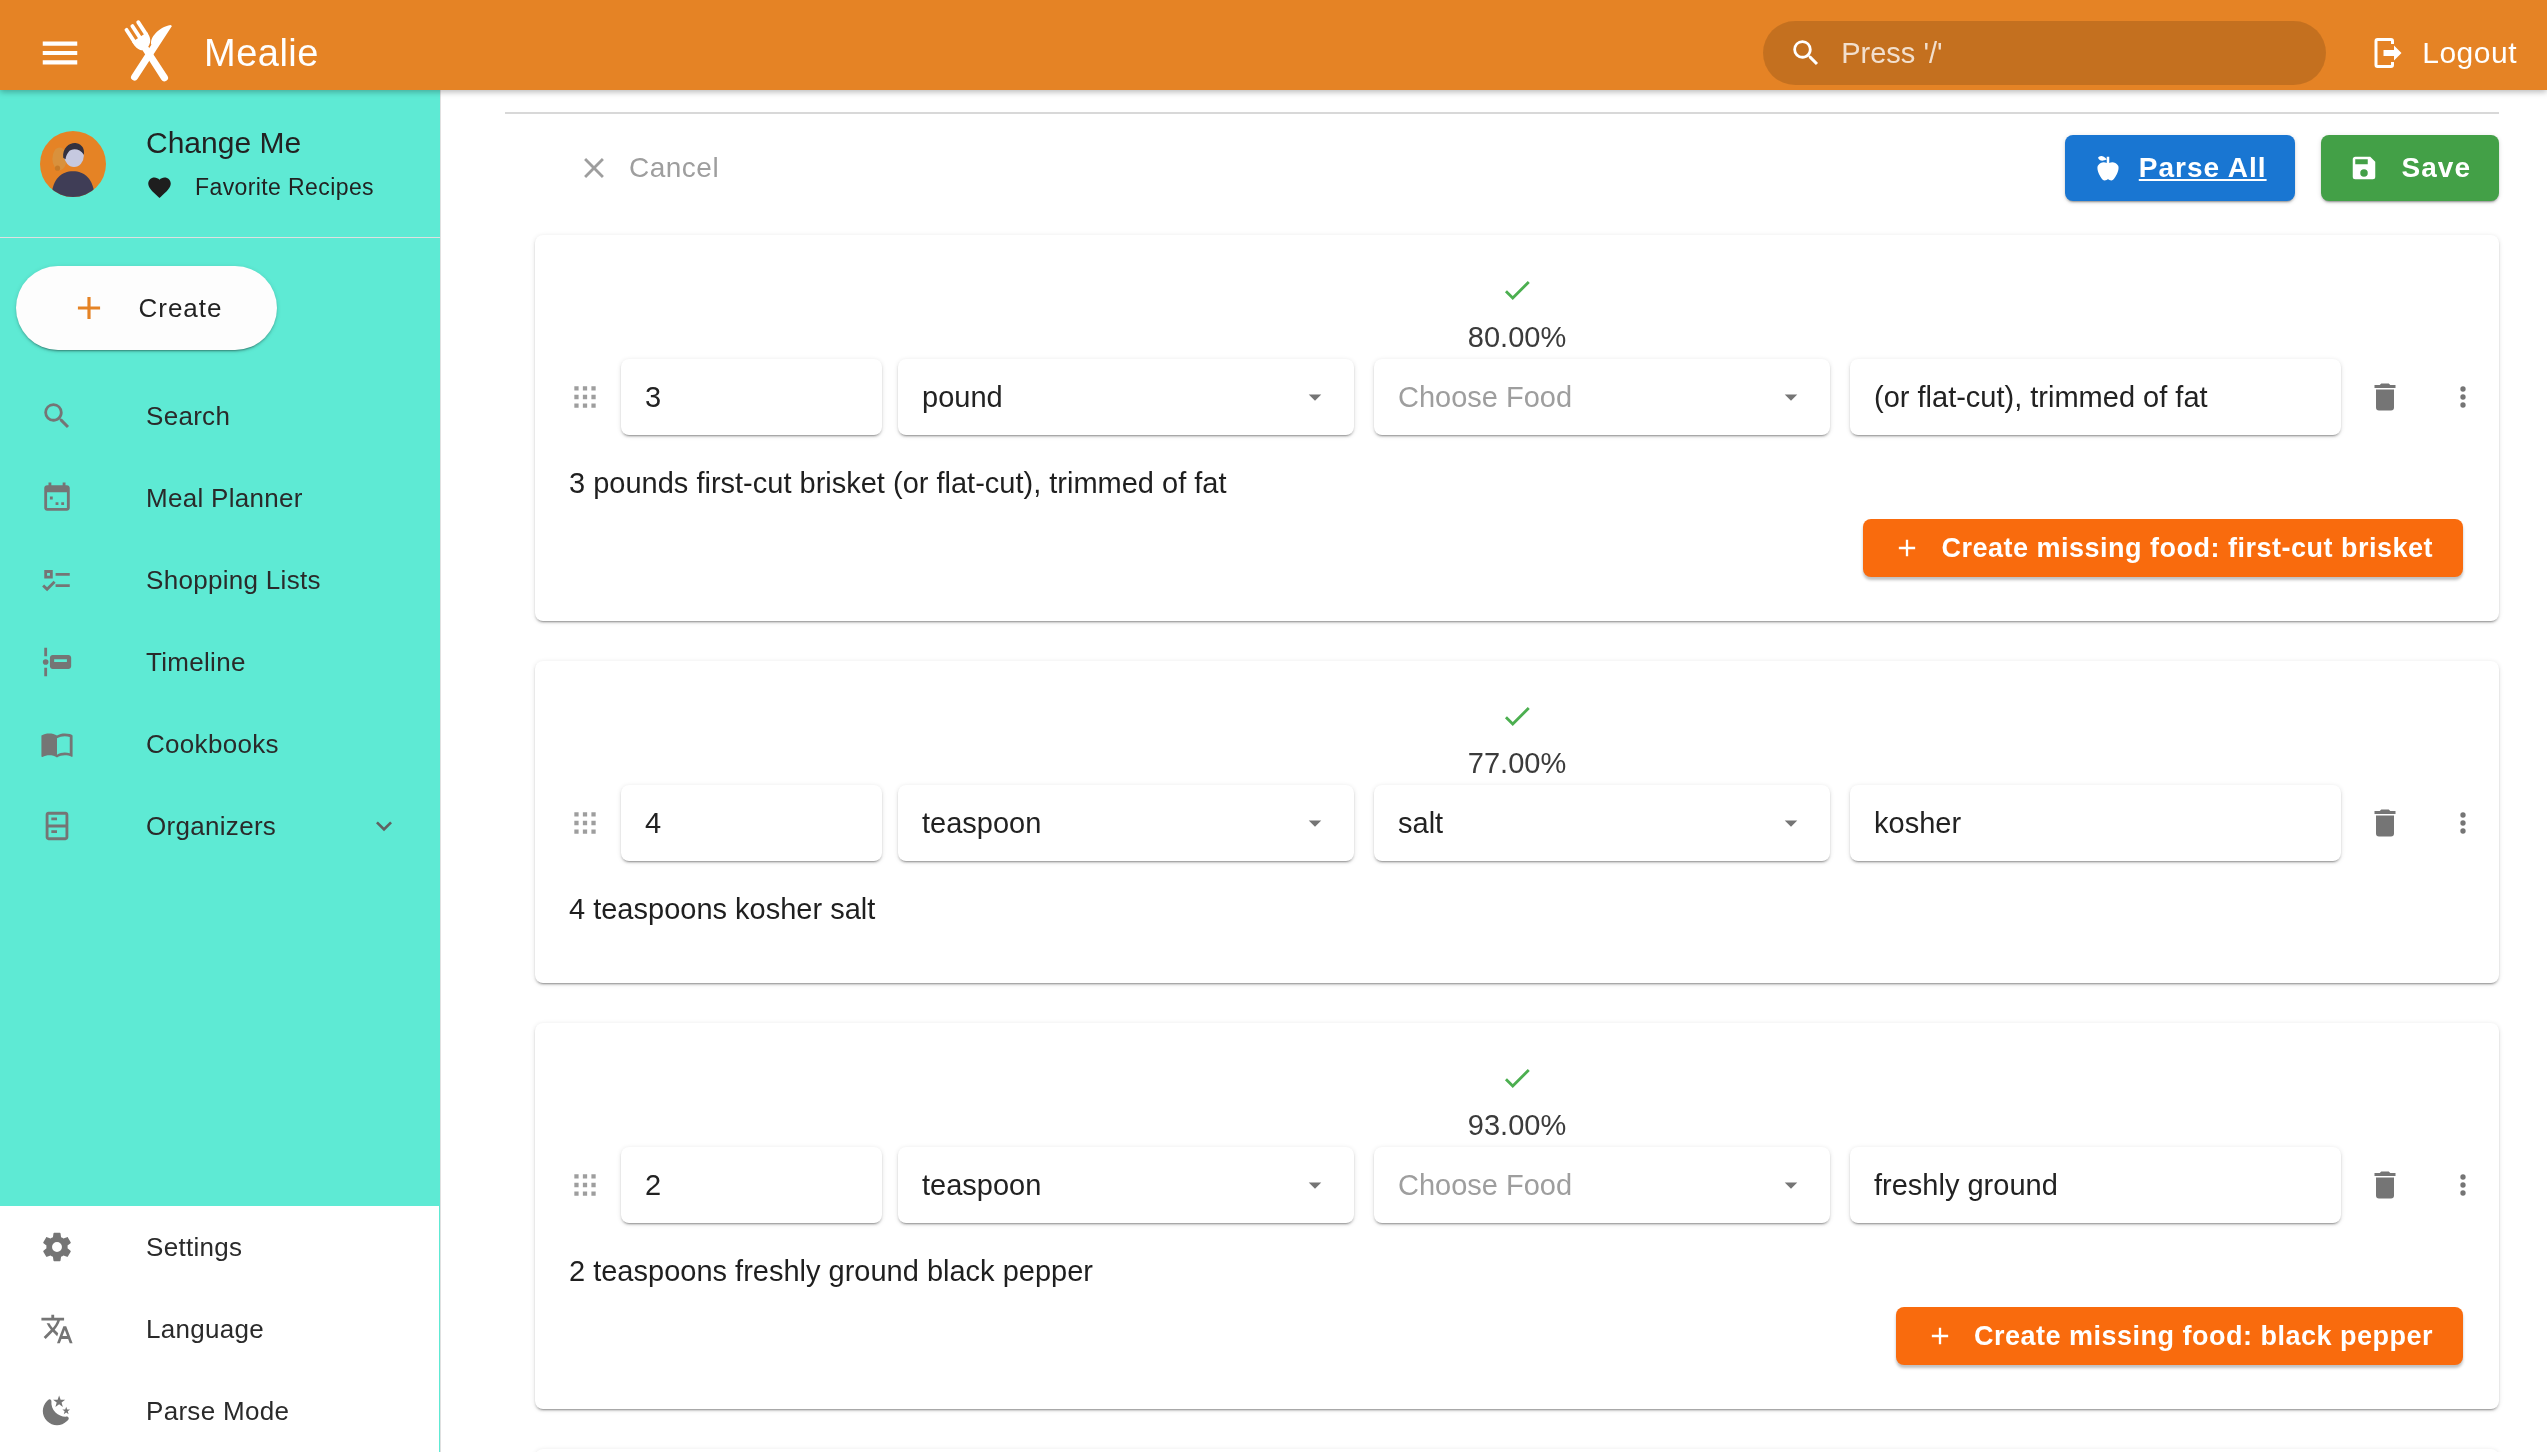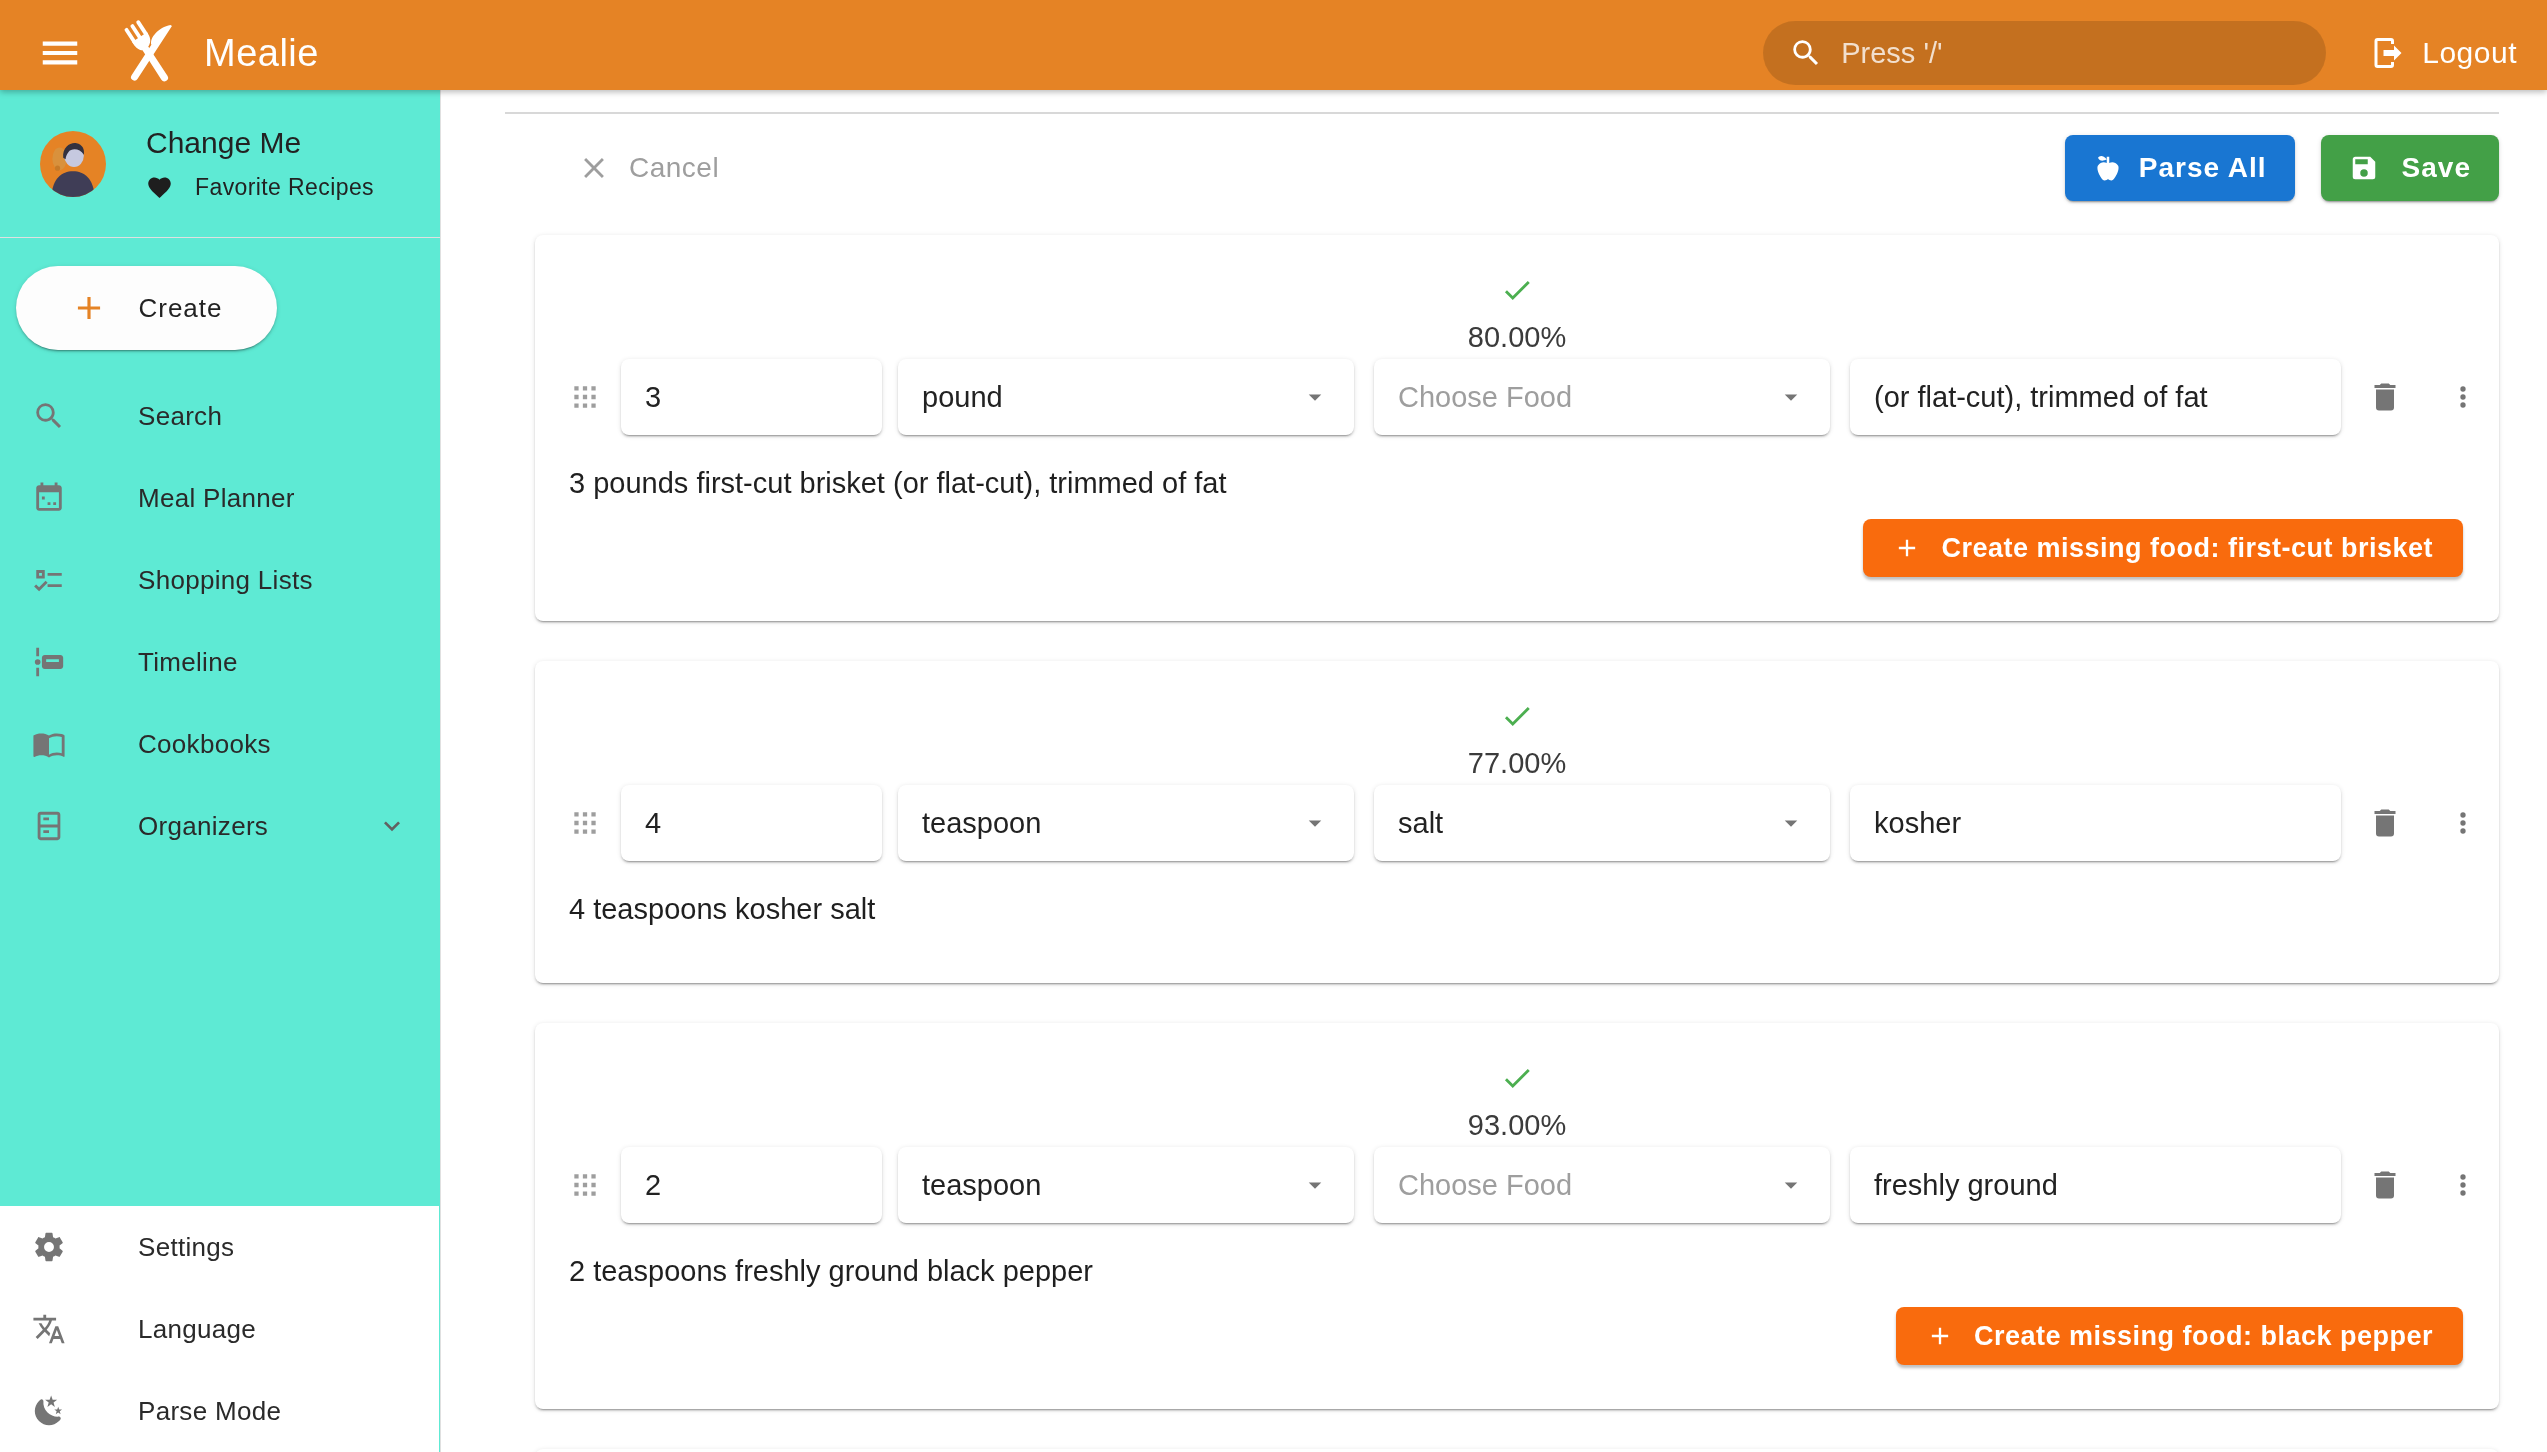--- a/index.html
+++ b/index.html
@@ -28,37 +28,37 @@
   .user-info { margin-left: 40px; }
   .user-name { font-size: 30px; color: #222; }
   .fav-row { margin-top: 14px; display: flex; align-items: center; gap: 22px;
     font-size: 23px; font-weight: 500; letter-spacing: 0.4px; color: #222; cursor: pointer; }
   .h-divider { height: 1px; background: #E0E0E0; }
   .create-btn { margin: 28px 0 0 16px; width: 261px; height: 84px; border-radius: 42px;
     background: #fdfdfd; display: flex; align-items: center; justify-content: center; gap: 30px;
     font-size: 26px; font-weight: 500; letter-spacing: 1px; color: #222; cursor: pointer;
     box-shadow: 0 3px 1px -2px rgba(0,0,0,.2), 0 2px 2px 0 rgba(0,0,0,.14), 0 1px 5px 0 rgba(0,0,0,.12); }
   .nav-list { margin-top: 25px; }
-  .nav-item { height: 82px; display: flex; align-items: center; padding: 0 32px; cursor: pointer; }
+  .nav-item { height: 82px; display: flex; align-items: center; padding: 0 40px; cursor: pointer; }
   .nav-icon { width: 34px; height: 34px; color: #757575; flex: 0 0 34px; }
   .nav-label { margin-left: 72px; font-size: 26px; color: #2a2a2a; letter-spacing: 0.3px; }
   .nav-chevron { margin-left: auto; color: #616161; }
   .sidebar-bottom { position: absolute; bottom: 0; left: 0; right: 1px; background: #fff; }
 
   
   .main { position: absolute; top: 90px; left: 479px; right: 0; bottom: 0; background: #fff; overflow: hidden; }
   .top-divider { height: 2px; background: #D8D8D8; margin: 22px 48px 0 26px; }
   .main-inner { margin: 0 48px 0 56px; }
   .toolbar { height: 107px; display: flex; align-items: center; }
   .cancel-btn { display: flex; align-items: center; gap: 18px; margin-left: 42px;
     color: #9E9E9E; font-size: 28px; font-weight: 500; letter-spacing: 0.5px; cursor: pointer; }
   .btn { height: 66px; border-radius: 8px; display: flex; align-items: center; gap: 16px;
     padding: 0 28px; color: #fff; font-size: 28px; font-weight: 700; letter-spacing: 1px;
     cursor: pointer; box-shadow: 0 3px 1px -2px rgba(0,0,0,.2), 0 2px 2px 0 rgba(0,0,0,.14), 0 1px 5px 0 rgba(0,0,0,.12); }
-  .btn-parse { background: var(--info, #1976D2); margin-left: auto; }
+  .btn-parse { background: var(--info, #1976D2); margin-left: auto; text-decoration: underline; }
   .btn-save  { background: var(--success, #43A047); margin-left: 26px; gap: 23px; }
 
   
   .card { background: #fff; border-radius: 8px; margin-top: 14px; padding: 38px 20px 44px 34px;
     box-shadow: 0 3px 1px -2px rgba(0,0,0,.2), 0 2px 2px 0 rgba(0,0,0,.14), 0 1px 5px 0 rgba(0,0,0,.12); }
   .card + .card { margin-top: 40px; }
   .card.no-missing { padding-bottom: 56px; }
   .conf-row { display: flex; justify-content: flex-start; align-items: center; gap: 14px; padding-right: 14px; height: 34px; flex-direction: column; }
   .conf-text { font-size: 29px; color: #3b3b3b; }
   .check-icon { color: var(--check-green, #4CAF50); }

